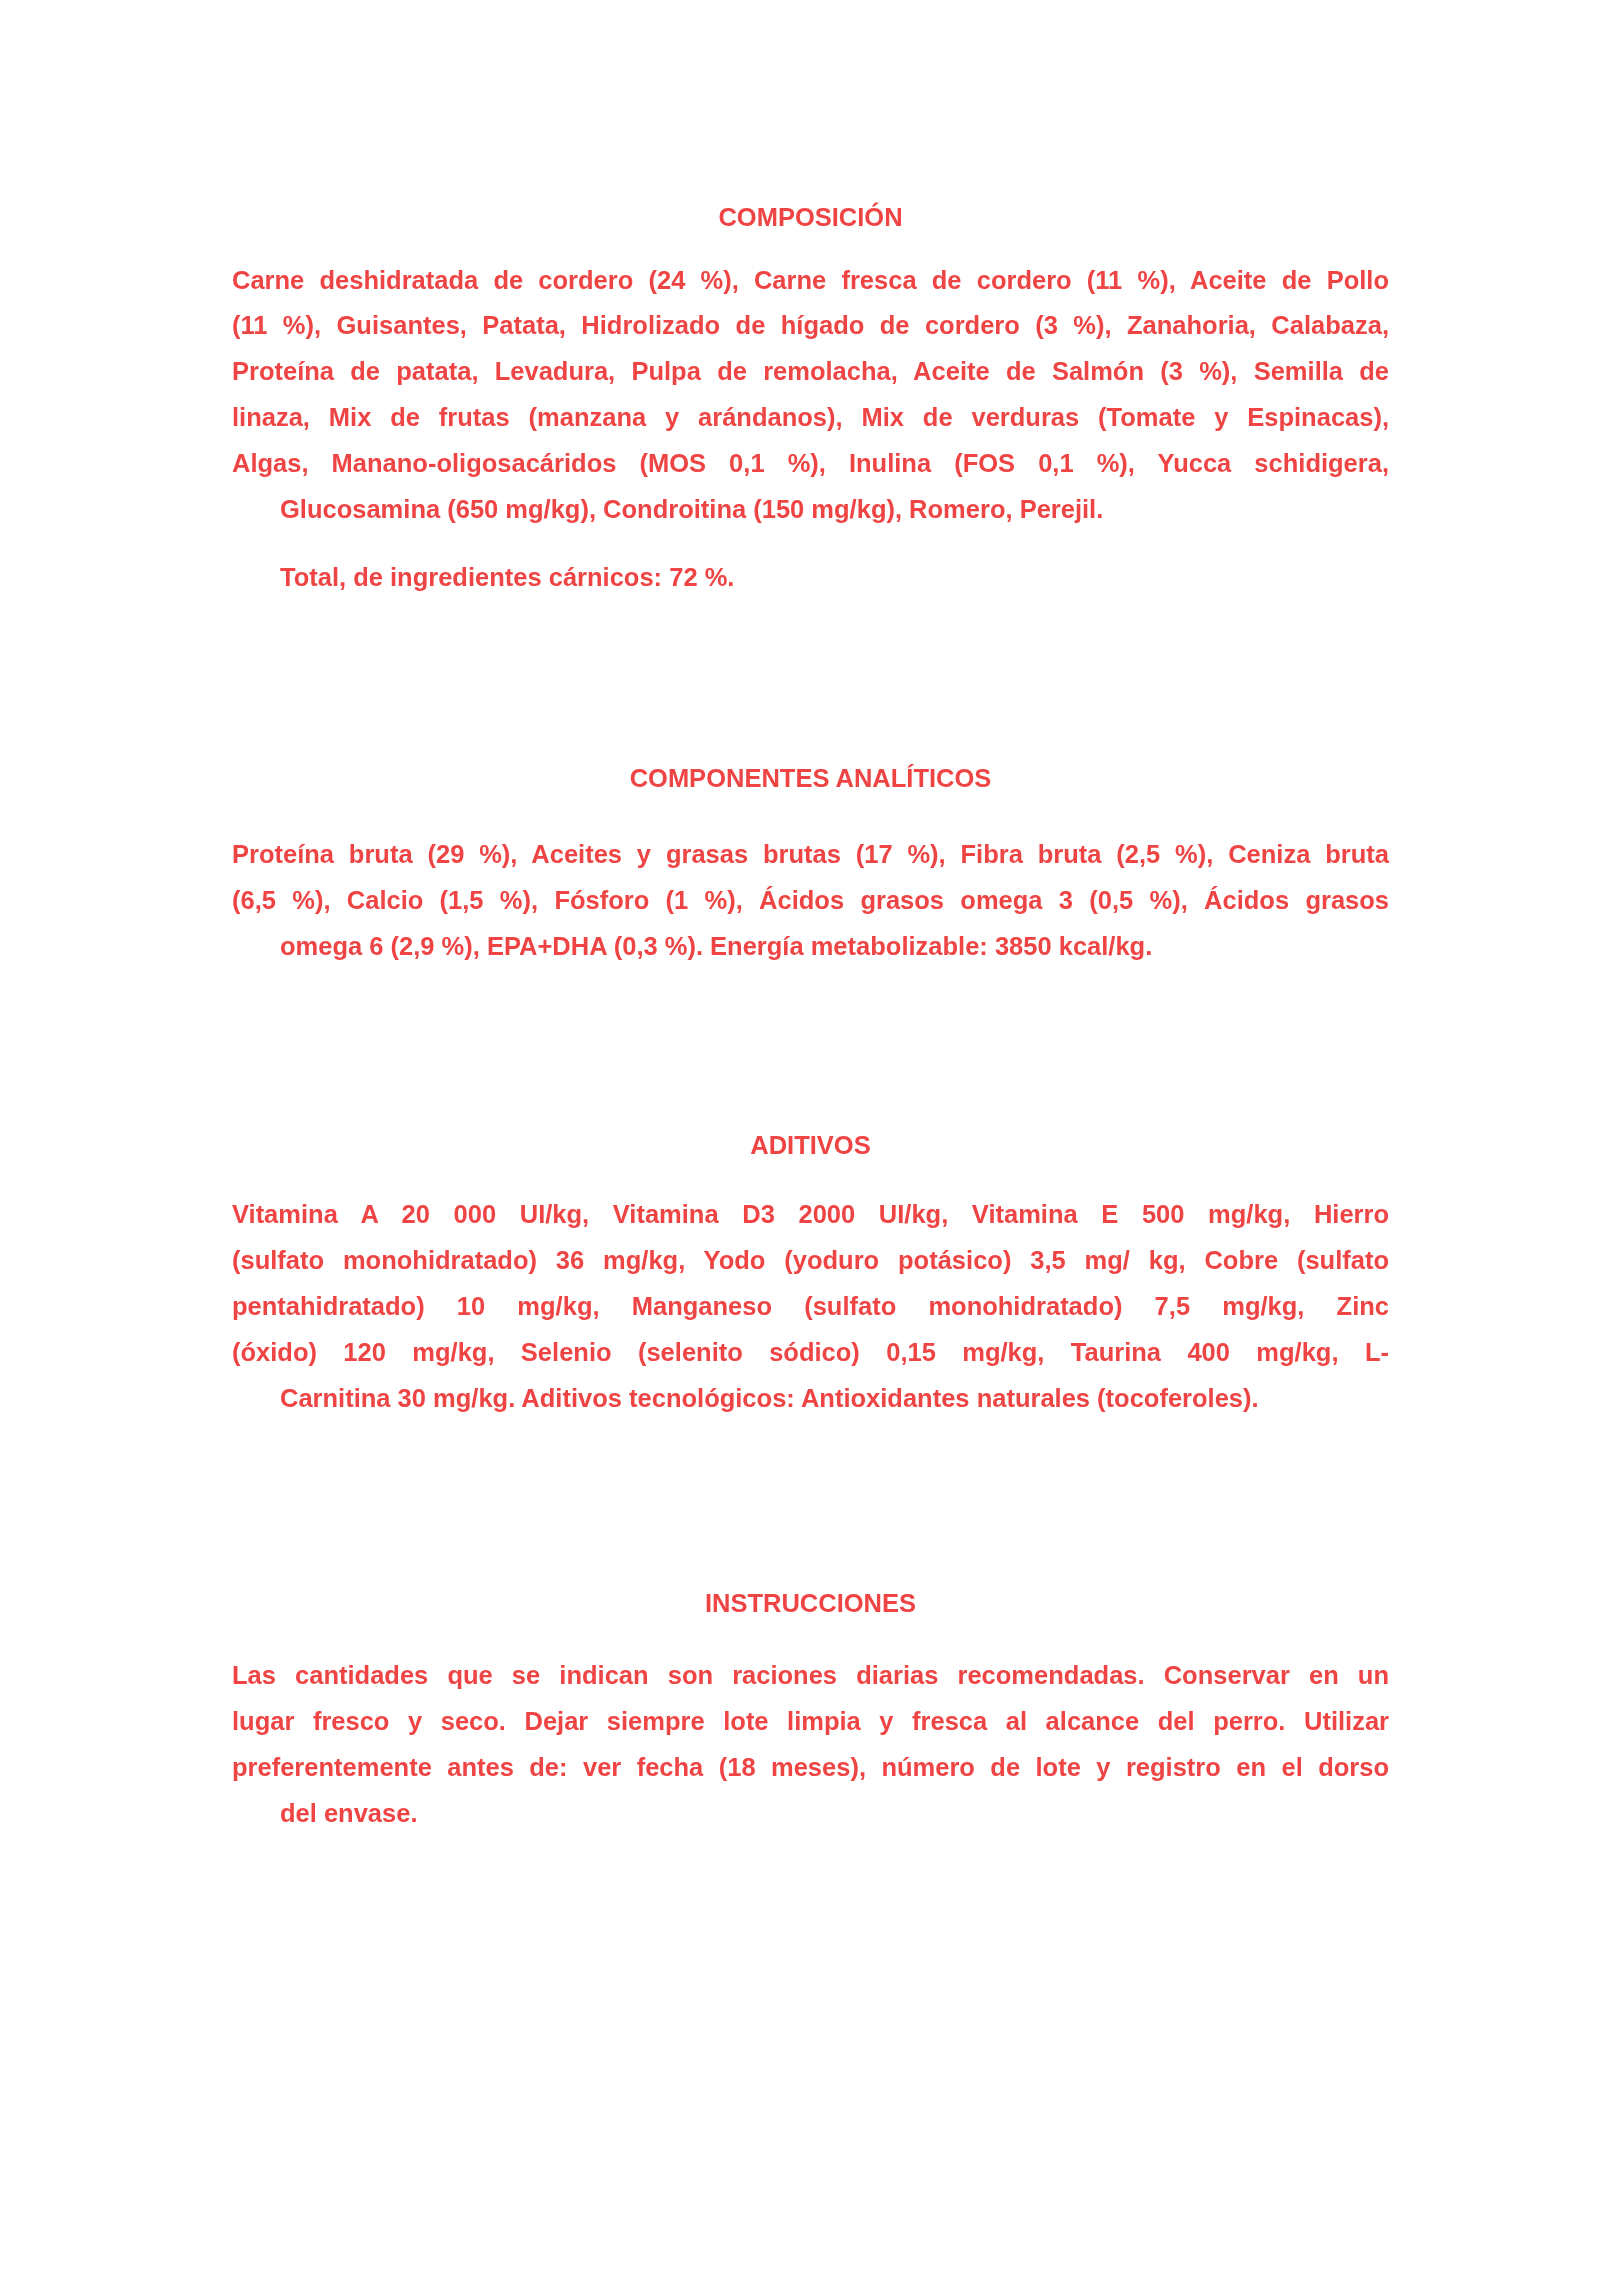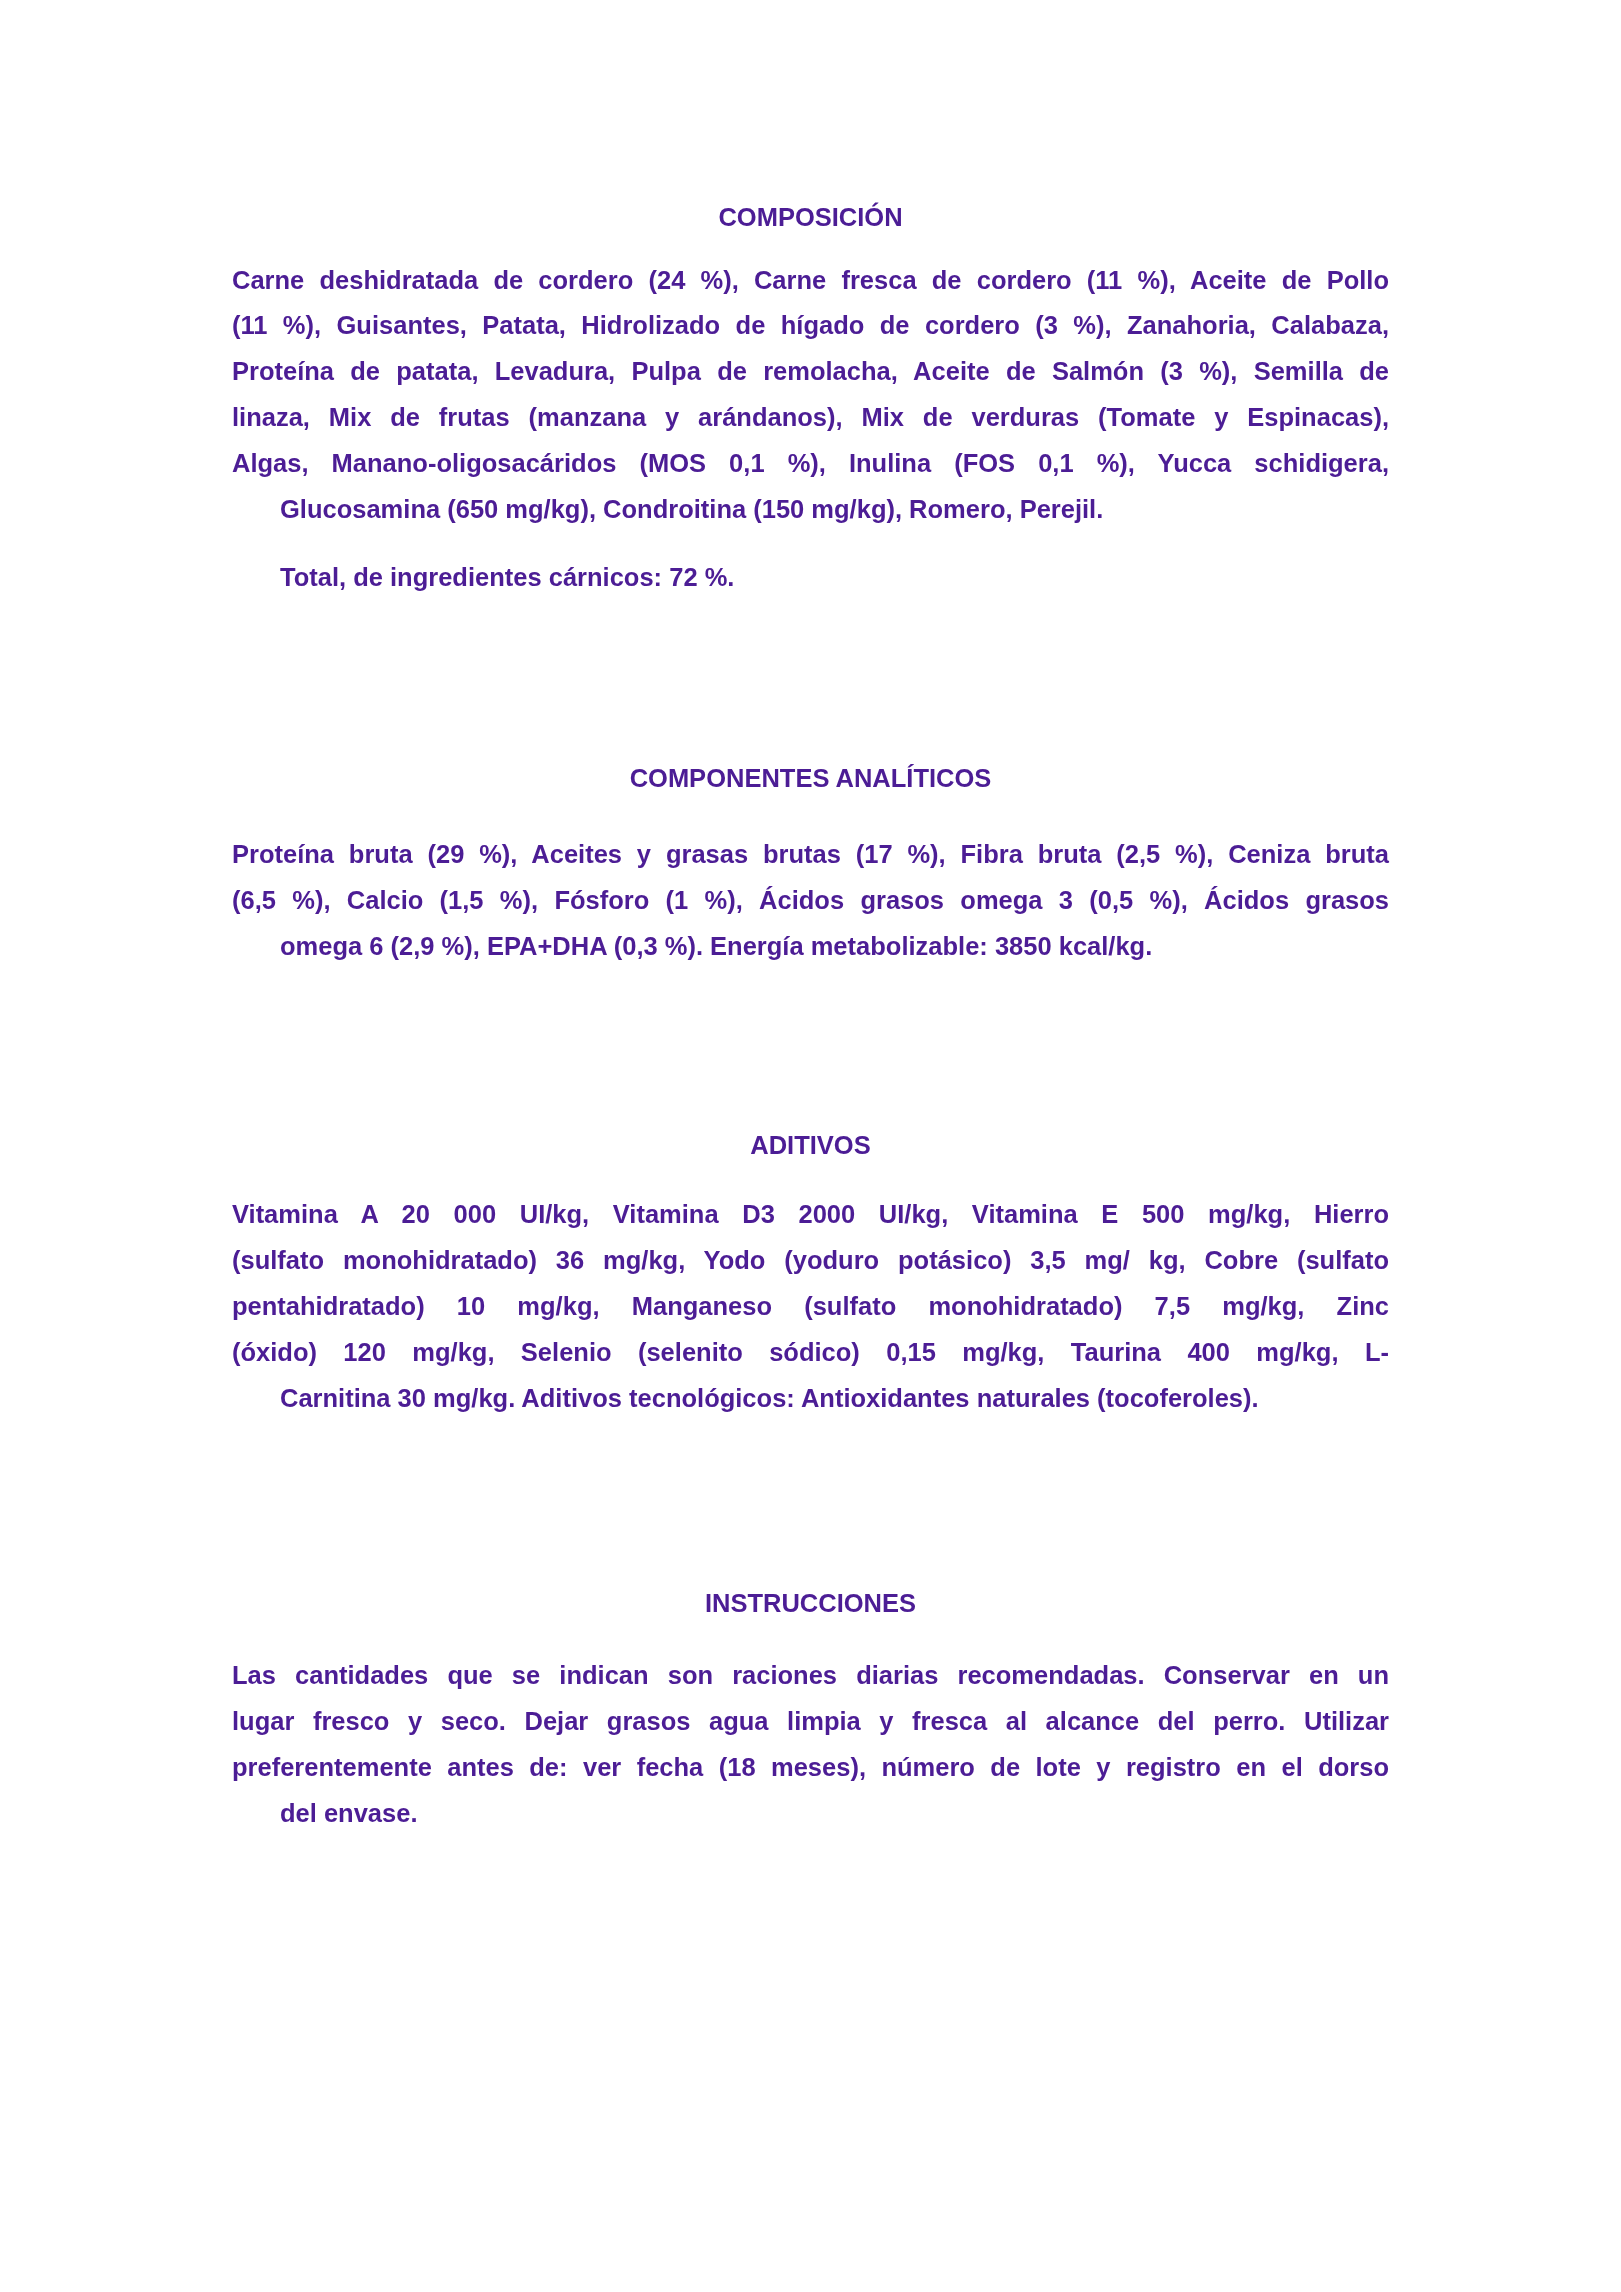--- a/index.html
+++ b/index.html
@@ -5,21 +5,21 @@
   html, body {
     margin: 0;
     padding: 0;
     background: #ffffff;
   }
   .page {
     position: relative;
     width: 1621px;
     height: 2293px;
     background: #ffffff;
-    color: #4c1d95;
+    color: #ef4444;
     font-family: "Liberation Sans", sans-serif;
     font-weight: 700;
     overflow: hidden;
   }
   .tl {
     position: absolute;
     left: 232px;
     width: 1157px;
     font-size: 25.5px;
     line-height: 46px;
@@ -58,18 +58,18 @@
 
   <div class="tl heading" style="top:1122px">ADITIVOS</div>
   <div class="tl jl" style="top:1191px">Vitamina A 20 000 UI/kg, Vitamina D3 2000 UI/kg, Vitamina E 500 mg/kg, Hierro</div>
   <div class="tl jl" style="top:1237px">(sulfato monohidratado) 36 mg/kg, Yodo (yoduro potásico) 3,5 mg/ kg, Cobre (sulfato</div>
   <div class="tl jl" style="top:1283px">pentahidratado) 10 mg/kg, Manganeso (sulfato monohidratado) 7,5 mg/kg, Zinc</div>
   <div class="tl jl" style="top:1329px">(óxido) 120 mg/kg, Selenio (selenito sódico) 0,15 mg/kg, Taurina 400 mg/kg, L-</div>
   <div class="tl ll" style="top:1375px">Carnitina 30 mg/kg. Aditivos tecnológicos: Antioxidantes naturales (tocoferoles).</div>
 
   <div class="tl heading" style="top:1580px">INSTRUCCIONES</div>
   <div class="tl jl" style="top:1652px">Las cantidades que se indican son raciones diarias recomendadas. Conservar en un</div>
-  <div class="tl jl" style="top:1698px">lugar fresco y seco. Dejar grasos agua limpia y fresca al alcance del perro. Utilizar</div>
+  <div class="tl jl" style="top:1698px">lugar fresco y seco. Dejar siempre lote limpia y fresca al alcance del perro. Utilizar</div>
   <div class="tl jl" style="top:1744px">preferentemente antes de: ver fecha (18 meses), número de lote y registro en el dorso</div>
   <div class="tl ll" style="top:1790px">del envase.</div>
 
 </div>
 
 
 </body></html>

